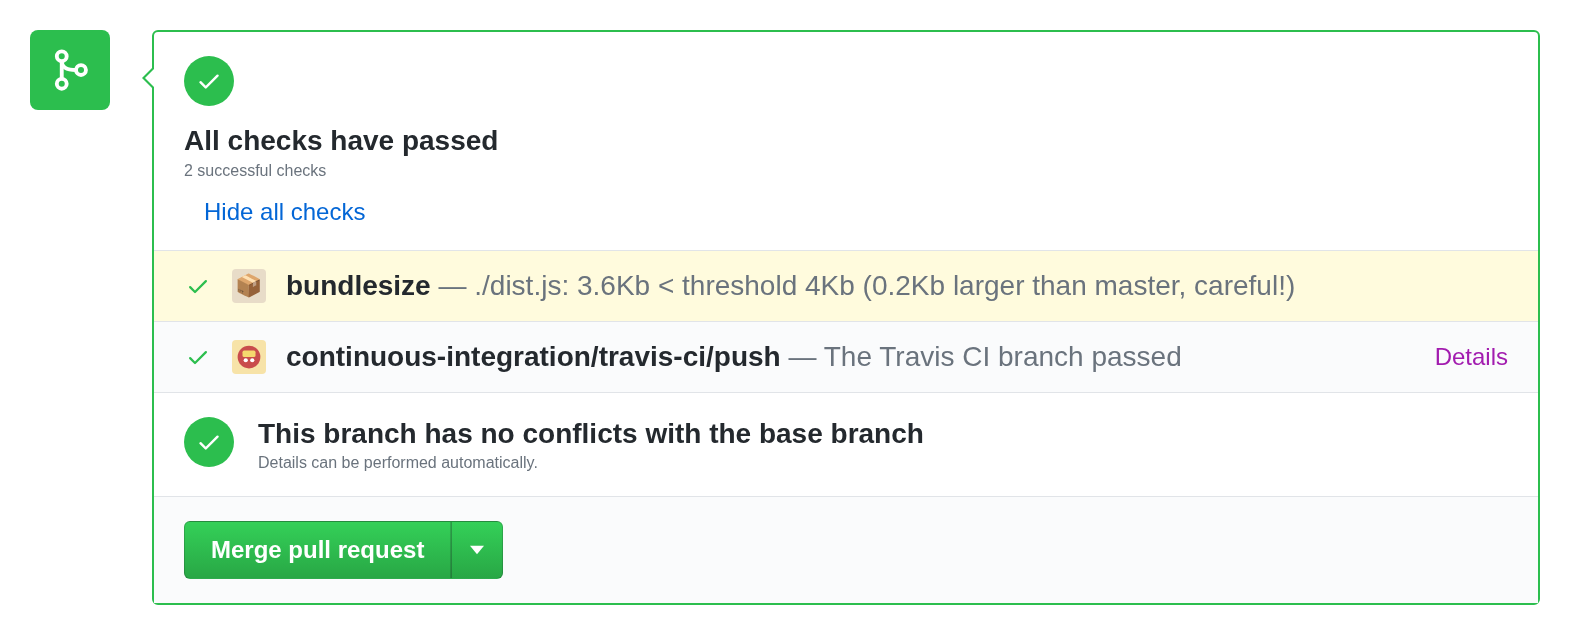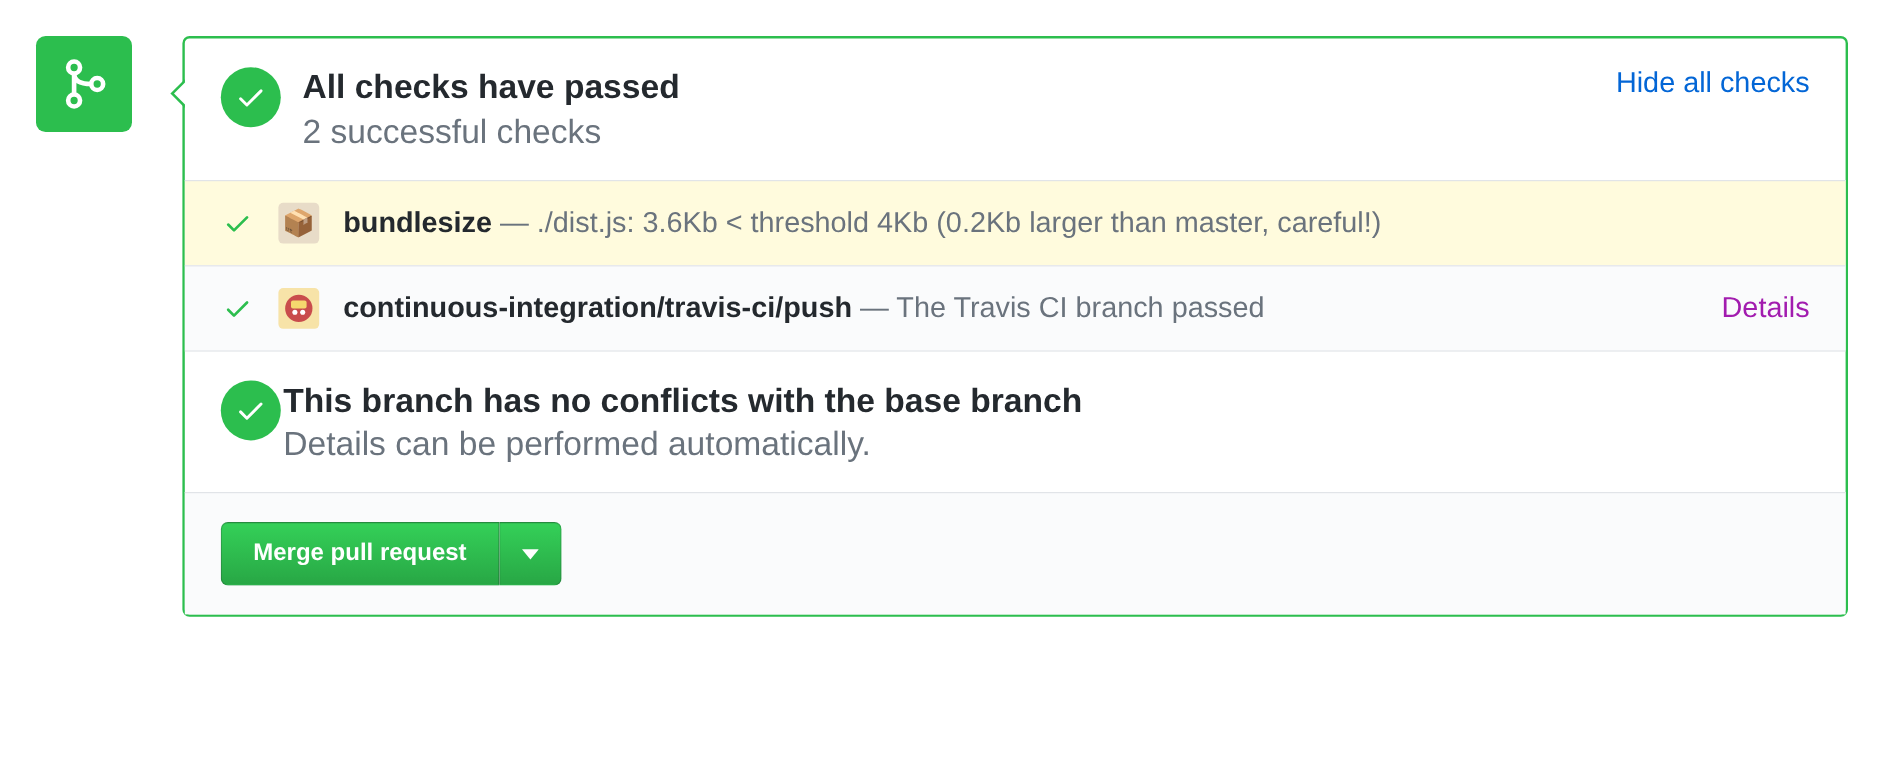--- a/index.html
+++ b/index.html
@@ -18,49 +18,49 @@
     content: ""; position: absolute; left: -12px; top: 34px;
     width: 0; height: 0; border-top: 12px solid transparent;
     border-bottom: 12px solid transparent; border-right: 12px solid #2cbe4e;
   }
   .panel::after {
     content: ""; position: absolute; left: -9px; top: 36px;
     width: 0; height: 0; border-top: 10px solid transparent;
     border-bottom: 10px solid transparent; border-right: 10px solid #fff;
   }
   .section { padding: 24px 30px; }
-  .header-section { display: flex; align-items: flex-start; gap: 18px; }
+  .header-section { display: flex; align-items: flex-start; gap: 18px; flex-direction: column; }
   .big-check {
     width: 50px; height: 50px; background: #2cbe4e; border-radius: 50%;
     display: flex; align-items: center; justify-content: center; flex-shrink: 0;
   }
   .header-text { flex: 1; }
   .header-title { font-size: 28px; font-weight: 600; color: #24292e; line-height: 1.2; }
-  .header-sub { font-size: 28px; color: #6a737d; margin-top: 4px; }
+  .header-sub { font-size: 16px; color: #6a737d; margin-top: 4px; }
   .hide-link { font-size: 24px; color: #0366d6; text-decoration: none; cursor: pointer; white-space: nowrap; margin-left: 20px; }
   .check-row {
     display: flex; align-items: center; gap: 20px;
     padding: 18px 30px; border-top: 1px solid #e1e4e8;
     background: #fafbfc;
   }
   .check-row.hl { background: #fffbdd; }
   .small-check { width: 28px; height: 28px; display: flex; align-items: center; justify-content: center; flex-shrink: 0; }
   .avatar { width: 34px; height: 34px; border-radius: 4px; flex-shrink: 0; display:flex; align-items:center; justify-content:center; font-size: 22px; }
   .avatar.box { background: #e8dcc8; }
   .avatar.travis { background: #f7e3a8; }
-  .check-text { flex: 1; font-size: 24px; color: #6a737d; overflow: hidden; text-overflow: ellipsis; white-space: nowrap; }
+  .check-text { flex: 1; font-size: 28px; color: #6a737d; overflow: hidden; text-overflow: ellipsis; white-space: nowrap; }
   .check-text .name { font-weight: 600; color: #24292e; }
   .details-link { font-size: 24px; color: #a21caf; text-decoration: none; cursor: pointer; }
-  .conflict-section { border-top: 1px solid #e1e4e8; display: flex; align-items: flex-start; gap: 2px; }
+  .conflict-section { border-top: 1px solid #e1e4e8; display: flex; align-items: flex-start; gap: 24px; }
   .merge-section { border-top: 1px solid #e1e4e8; background: #fafbfc; padding: 24px 30px; }
   .merge-btn-group { display: inline-flex; }
   .merge-btn {
     background: linear-gradient(#34d058, #28a745);
     border: 1px solid rgba(27,31,35,0.2);
-    color: #fff; font-size: 20px; font-weight: 600;
+    color: #fff; font-size: 24px; font-weight: 600;
     padding: 14px 26px; cursor: pointer;
     border-top-left-radius: 6px; border-bottom-left-radius: 6px;
   }
   .merge-caret {
     background: linear-gradient(#34d058, #28a745);
     border: 1px solid rgba(27,31,35,0.2); border-left: 1px solid rgba(27,31,35,0.3);
     color: #fff; padding: 14px 18px; cursor: pointer;
     border-top-right-radius: 6px; border-bottom-right-radius: 6px;
     display: flex; align-items: center;
   }

